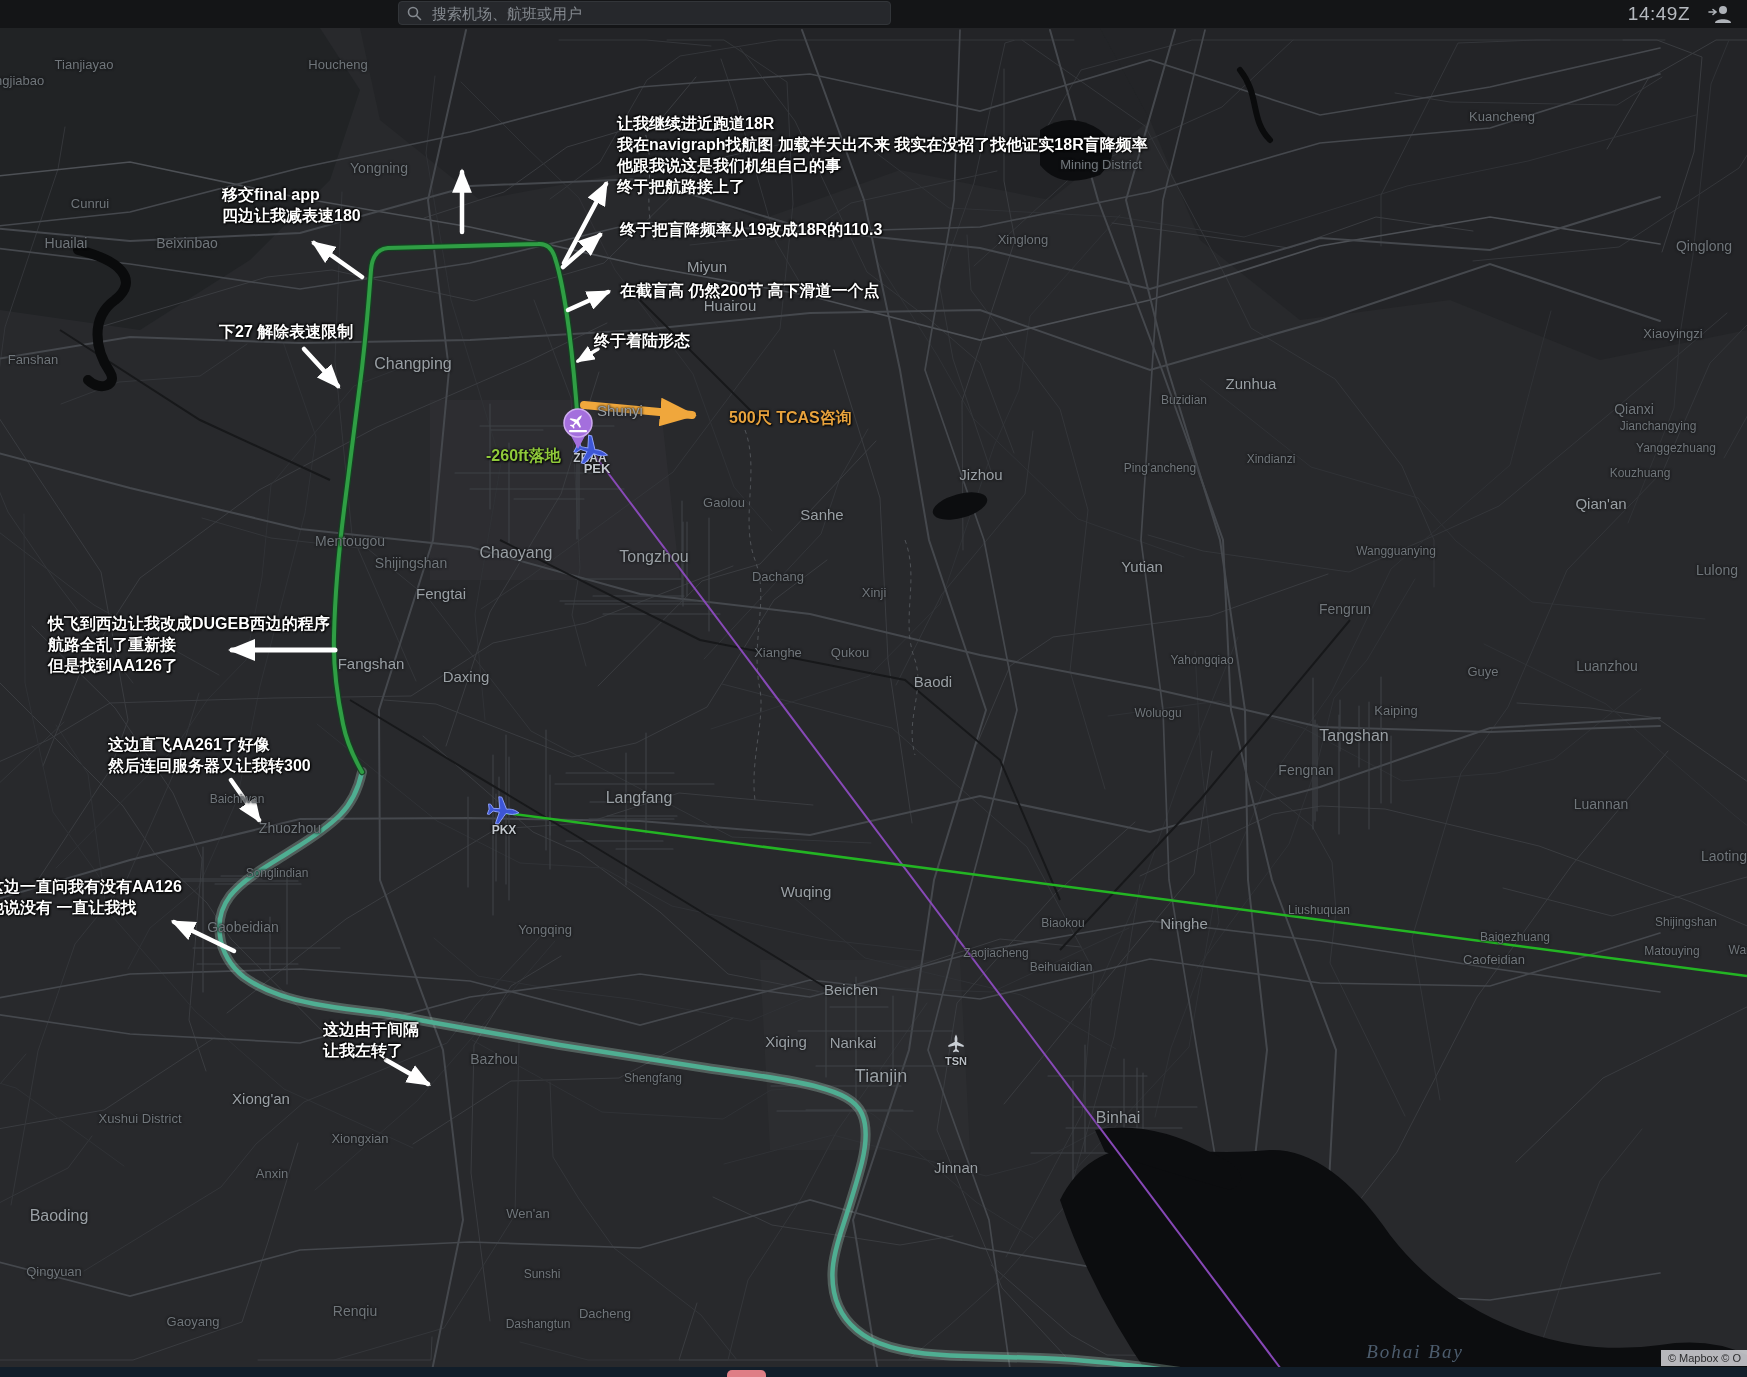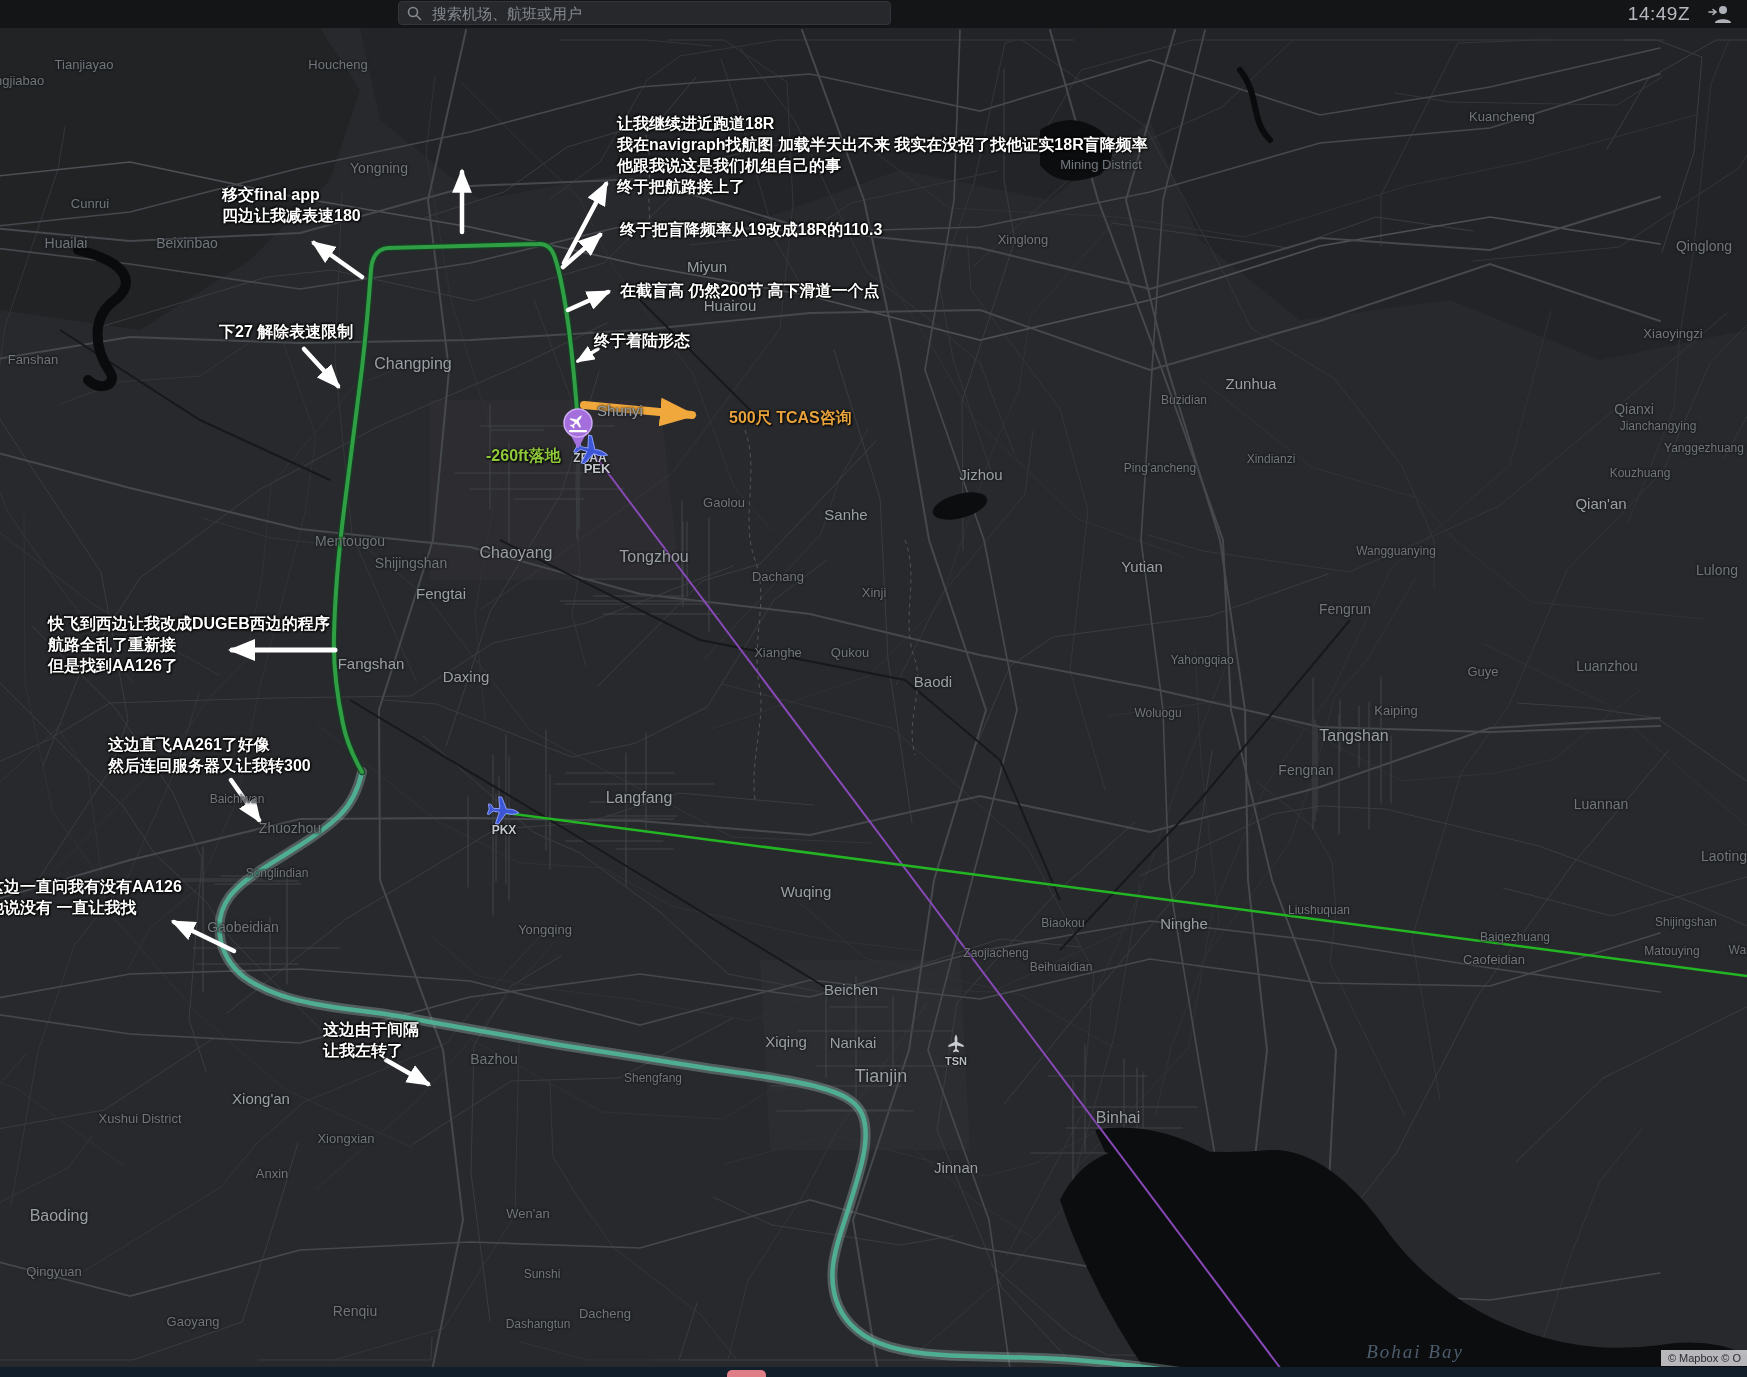--- a/index.html
+++ b/index.html
@@ -314,29 +314,29 @@
       <div class="ml" style="left: 1704px; top: 246px; font-size: 14px;">Qinglong</div>
       <div class="ml big" style="left: 707px; top: 266px; font-size: 15px;">Miyun</div>
       <div class="ml big" style="left: 730px; top: 305px; font-size: 15px;">Huairou</div>
       <div class="ml" style="left: 1673px; top: 333px; font-size: 13px;">Xiaoyingzi</div>
       <div class="ml" style="left: 33px; top: 359px; font-size: 13px;">Fanshan</div>
       <div class="ml big" style="left: 413px; top: 364px; font-size: 16px;">Changping</div>
       <div class="ml big" style="left: 1251px; top: 383px; font-size: 15px;">Zunhua</div>
       <div class="ml" style="left: 1184px; top: 400px; font-size: 12px;">Buzidian</div>
       <div class="ml" style="left: 1634px; top: 409px; font-size: 14px;">Qianxi</div>
       <div class="ml" style="left: 1658px; top: 426px; font-size: 12px;">Jianchangying</div>
-      <div class="ml" style="left: 1676px; top: 448px; font-size: 12px; margin-left: 28px;">Yanggezhuang</div>
+      <div class="ml" style="left: 1676px; top: 448px; font-size: 12px;">Yanggezhuang</div>
       <div class="ml" style="left: 1640px; top: 473px; font-size: 12px;">Kouzhuang</div>
       <div class="ml big" style="left: 981px; top: 474px; font-size: 15px;">Jizhou</div>
       <div class="ml" style="left: 1160px; top: 468px; font-size: 12px;">Ping'ancheng</div>
       <div class="ml" style="left: 1271px; top: 459px; font-size: 12px;">Xindianzi</div>
       <div class="ml big" style="left: 1601px; top: 503px; font-size: 15px;">Qian'an</div>
       <div class="ml big" style="left: 620px; top: 410px; font-size: 15px;">Shunyi</div>
       <div class="ml" style="left: 724px; top: 502px; font-size: 13px;">Gaolou</div>
-      <div class="ml big" style="left: 822px; top: 514px; font-size: 15px; margin-left: 24px;">Sanhe</div>
+      <div class="ml big" style="left: 822px; top: 514px; font-size: 15px;">Sanhe</div>
       <div class="ml" style="left: 1396px; top: 551px; font-size: 12px;">Wangguanying</div>
       <div class="ml" style="left: 1717px; top: 570px; font-size: 14px;">Lulong</div>
       <div class="ml" style="left: 350px; top: 541px; font-size: 14px;">Mentougou</div>
       <div class="ml" style="left: 411px; top: 563px; font-size: 14px;">Shijingshan</div>
       <div class="ml big" style="left: 516px; top: 553px; font-size: 16px;">Chaoyang</div>
       <div class="ml big" style="left: 654px; top: 557px; font-size: 16px;">Tongzhou</div>
       <div class="ml" style="left: 778px; top: 576px; font-size: 13px;">Dachang</div>
       <div class="ml" style="left: 874px; top: 592px; font-size: 13px;">Xinji</div>
       <div class="ml big" style="left: 1142px; top: 566px; font-size: 15px;">Yutian</div>
       <div class="ml" style="left: 1345px; top: 609px; font-size: 14px;">Fengrun</div>
@@ -373,21 +373,21 @@
       <div class="ml" style="left: 996px; top: 953px; font-size: 12px;">Zaojiacheng</div>
       <div class="ml" style="left: 1061px; top: 967px; font-size: 12px;">Beihuaidian</div>
       <div class="ml big" style="left: 851px; top: 989px; font-size: 15px;">Beichen</div>
       <div class="ml" style="left: 494px; top: 1059px; font-size: 14px;">Bazhou</div>
       <div class="ml" style="left: 653px; top: 1078px; font-size: 12px;">Shengfang</div>
       <div class="ml big" style="left: 786px; top: 1041px; font-size: 15px;">Xiqing</div>
       <div class="ml big" style="left: 853px; top: 1042px; font-size: 15px;">Nankai</div>
       <div class="ml big" style="left: 881px; top: 1076px; font-size: 18px;">Tianjin</div>
       <div class="ml" style="left: 140px; top: 1118px; font-size: 13px;">Xushui District</div>
       <div class="ml big" style="left: 261px; top: 1098px; font-size: 15px;">Xiong'an</div>
-      <div class="ml" style="left: 346px; top: 1138px; font-size: 13px;">Xiongxian</div>
+      <div class="ml" style="left: 360px; top: 1138px; font-size: 13px;">Xiongxian</div>
       <div class="ml big" style="left: 1118px; top: 1118px; font-size: 16px;">Binhai</div>
       <div class="ml big" style="left: 956px; top: 1167px; font-size: 15px;">Jinnan</div>
       <div class="ml" style="left: 272px; top: 1173px; font-size: 13px;">Anxin</div>
       <div class="ml" style="left: 528px; top: 1213px; font-size: 13px;">Wen'an</div>
       <div class="ml big" style="left: 59px; top: 1216px; font-size: 16px;">Baoding</div>
       <div class="ml" style="left: 542px; top: 1274px; font-size: 12px;">Sunshi</div>
       <div class="ml" style="left: 54px; top: 1271px; font-size: 13px;">Qingyuan</div>
       <div class="ml" style="left: 355px; top: 1311px; font-size: 14px;">Renqiu</div>
       <div class="ml" style="left: 605px; top: 1313px; font-size: 13px;">Dacheng</div>
       <div class="ml" style="left: 193px; top: 1321px; font-size: 13px;">Gaoyang</div>

